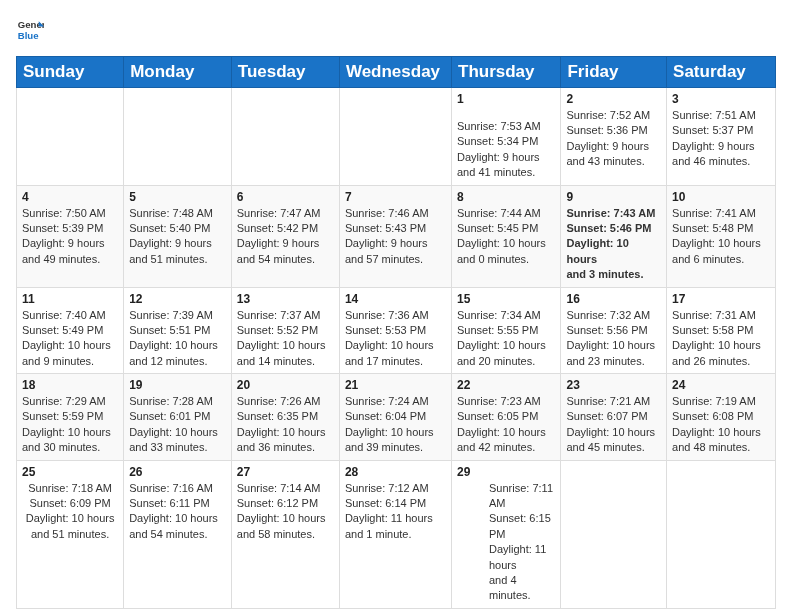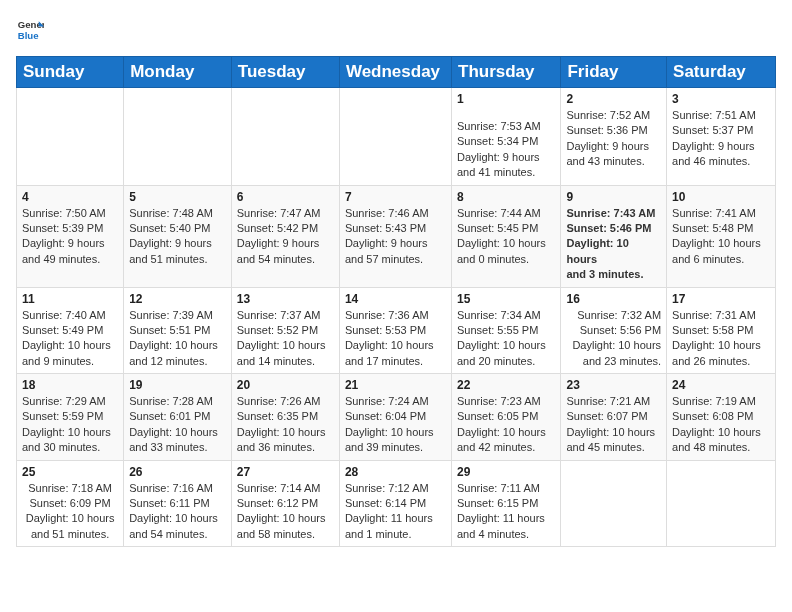--- a/index.html
+++ b/index.html
@@ -209,21 +209,21 @@
         </td>
         <td>
           <div class="day-num">15</div>
           <div class="day-info" style="white-space: pre-line;">Sunrise: 7:34 AM
 Sunset: 5:55 PM
 Daylight: 10 hours
 and 20 minutes.</div>
         </td>
         <td>
           <div class="day-num">16</div>
-          <div class="day-info" style="white-space: pre-line; text-align: right;">Sunrise: 7:32 AM
+          <div class="day-info" style="white-space: pre-line;">Sunrise: 7:32 AM
 Sunset: 5:56 PM
 Daylight: 10 hours
 and 23 minutes.</div>
         </td>
         <td>
           <div class="day-num">17</div>
           <div class="day-info" style="white-space: pre-line;">Sunrise: 7:31 AM
 Sunset: 5:58 PM
 Daylight: 10 hours
 and 26 minutes.</div>
@@ -304,21 +304,21 @@
         </td>
         <td>
           <div class="day-num">28</div>
           <div class="day-info" style="white-space: pre-line;">Sunrise: 7:12 AM
 Sunset: 6:14 PM
 Daylight: 11 hours
 and 1 minute.</div>
         </td>
         <td>
           <div class="day-num">29</div>
-          <div class="day-info" style="white-space: pre-line;">Sunrise: 7:11 AM
+          <div class="day-info" style="white-space: pre-line; margin-left: 32px;">Sunrise: 7:11 AM
 Sunset: 6:15 PM
 Daylight: 11 hours
 and 4 minutes.</div>
         </td>
         <td class="empty-cell"></td>
         <td class="empty-cell"></td>
       </tr>
     </tbody>
 </table>
 

